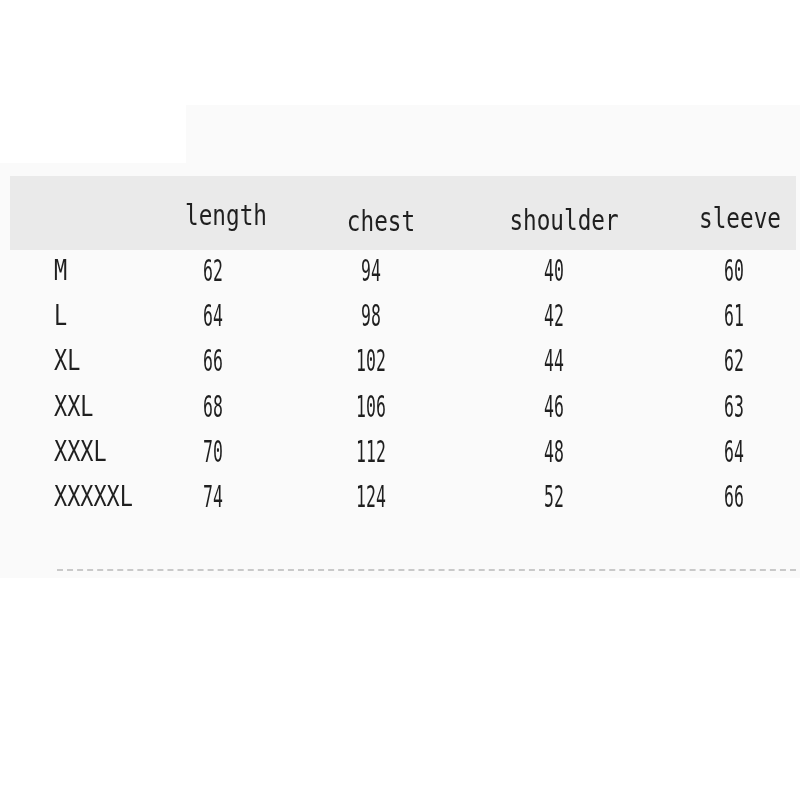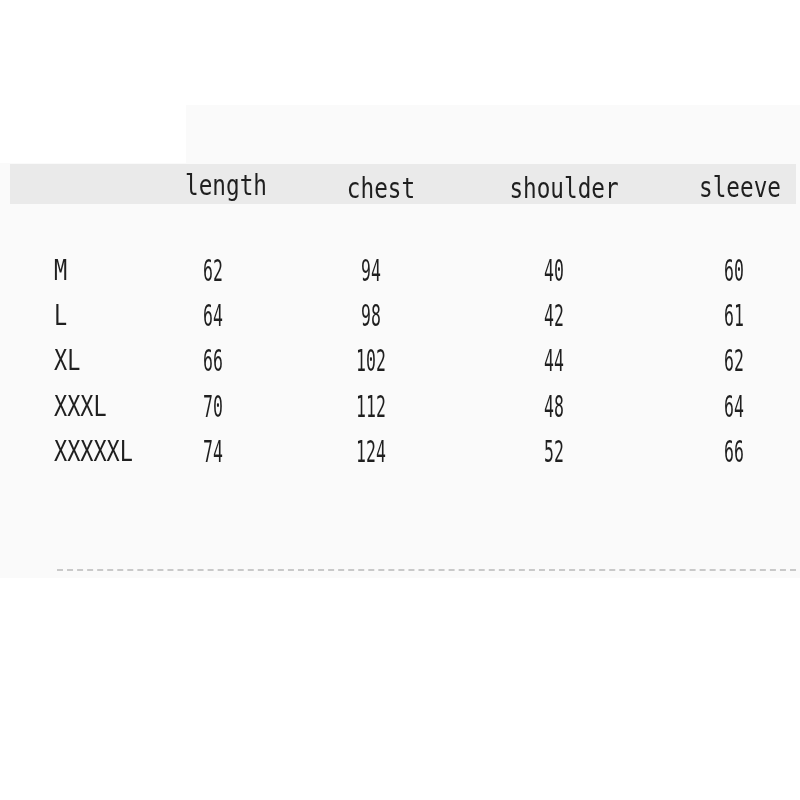--- a/index.html
+++ b/index.html
@@ -19,22 +19,22 @@
     background: var(--card-bg, #fafafa);
   }
   .white-patch {
     position: absolute;
     left: 0; top: 105px;
     width: 186px; height: 58px;
     background: var(--page-bg, #ffffff);
   }
   .header-band {
     position: absolute;
-    left: 10px; top: 164px;
-    width: 786px; height: 40px;
+    left: 10px; top: 176px;
+    width: 786px; height: 74px;
     background: var(--header-bg, #eaeaea);
   }
   .cell {
     position: absolute;
     top: 50%;
     white-space: nowrap;
     transform: translate(-50%, -50%) scaleX(var(--sq, 1));
   }
   
   .c-length   { left: 213px; }
@@ -99,20 +99,27 @@
     </div>
 
     <div class="row">
       <span class="cell c-size">XL</span>
       <span class="cell c-length">66</span>
       <span class="cell c-chest">102</span>
       <span class="cell c-shoulder">44</span>
       <span class="cell c-sleeve">62</span>
     </div>
 
+    <div class="row">
+      <span class="cell c-size">XXL</span>
+      <span class="cell c-length">68</span>
+      <span class="cell c-chest">106</span>
+      <span class="cell c-shoulder">46</span>
+      <span class="cell c-sleeve">63</span>
+    </div>
 
     <div class="row">
       <span class="cell c-size">XXXL</span>
       <span class="cell c-length">70</span>
       <span class="cell c-chest">112</span>
       <span class="cell c-shoulder">48</span>
       <span class="cell c-sleeve">64</span>
     </div>
 
 

